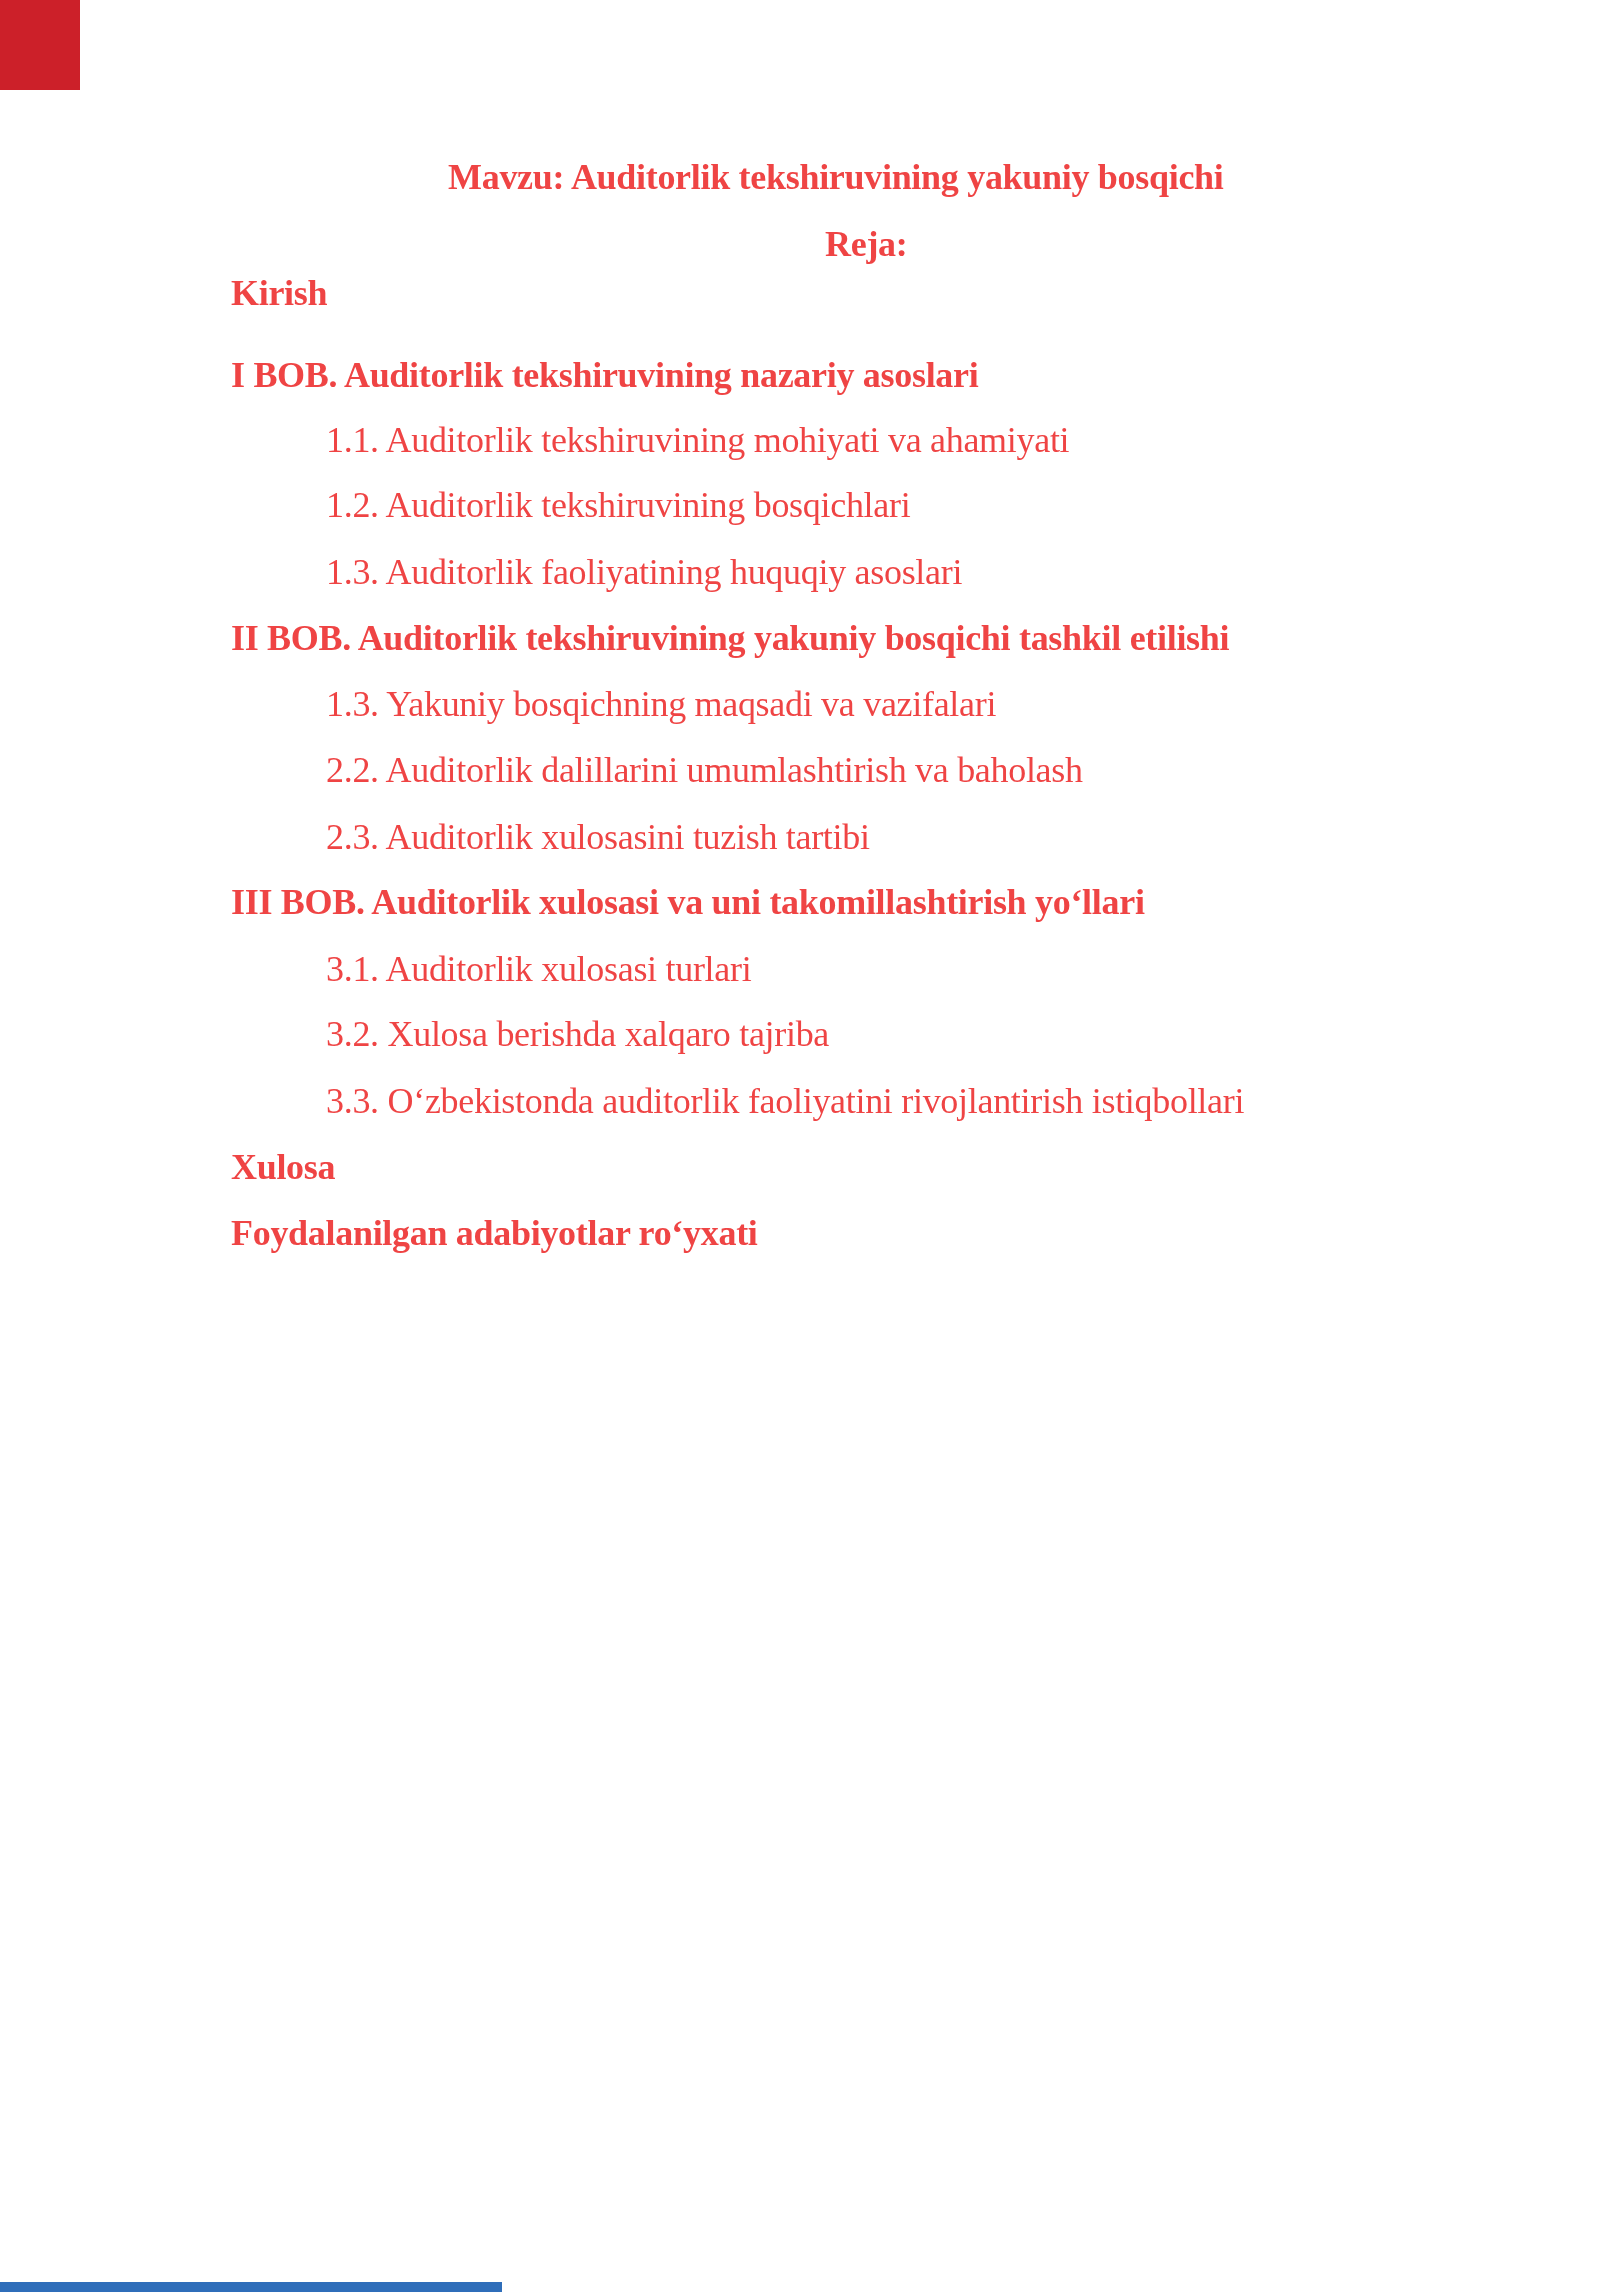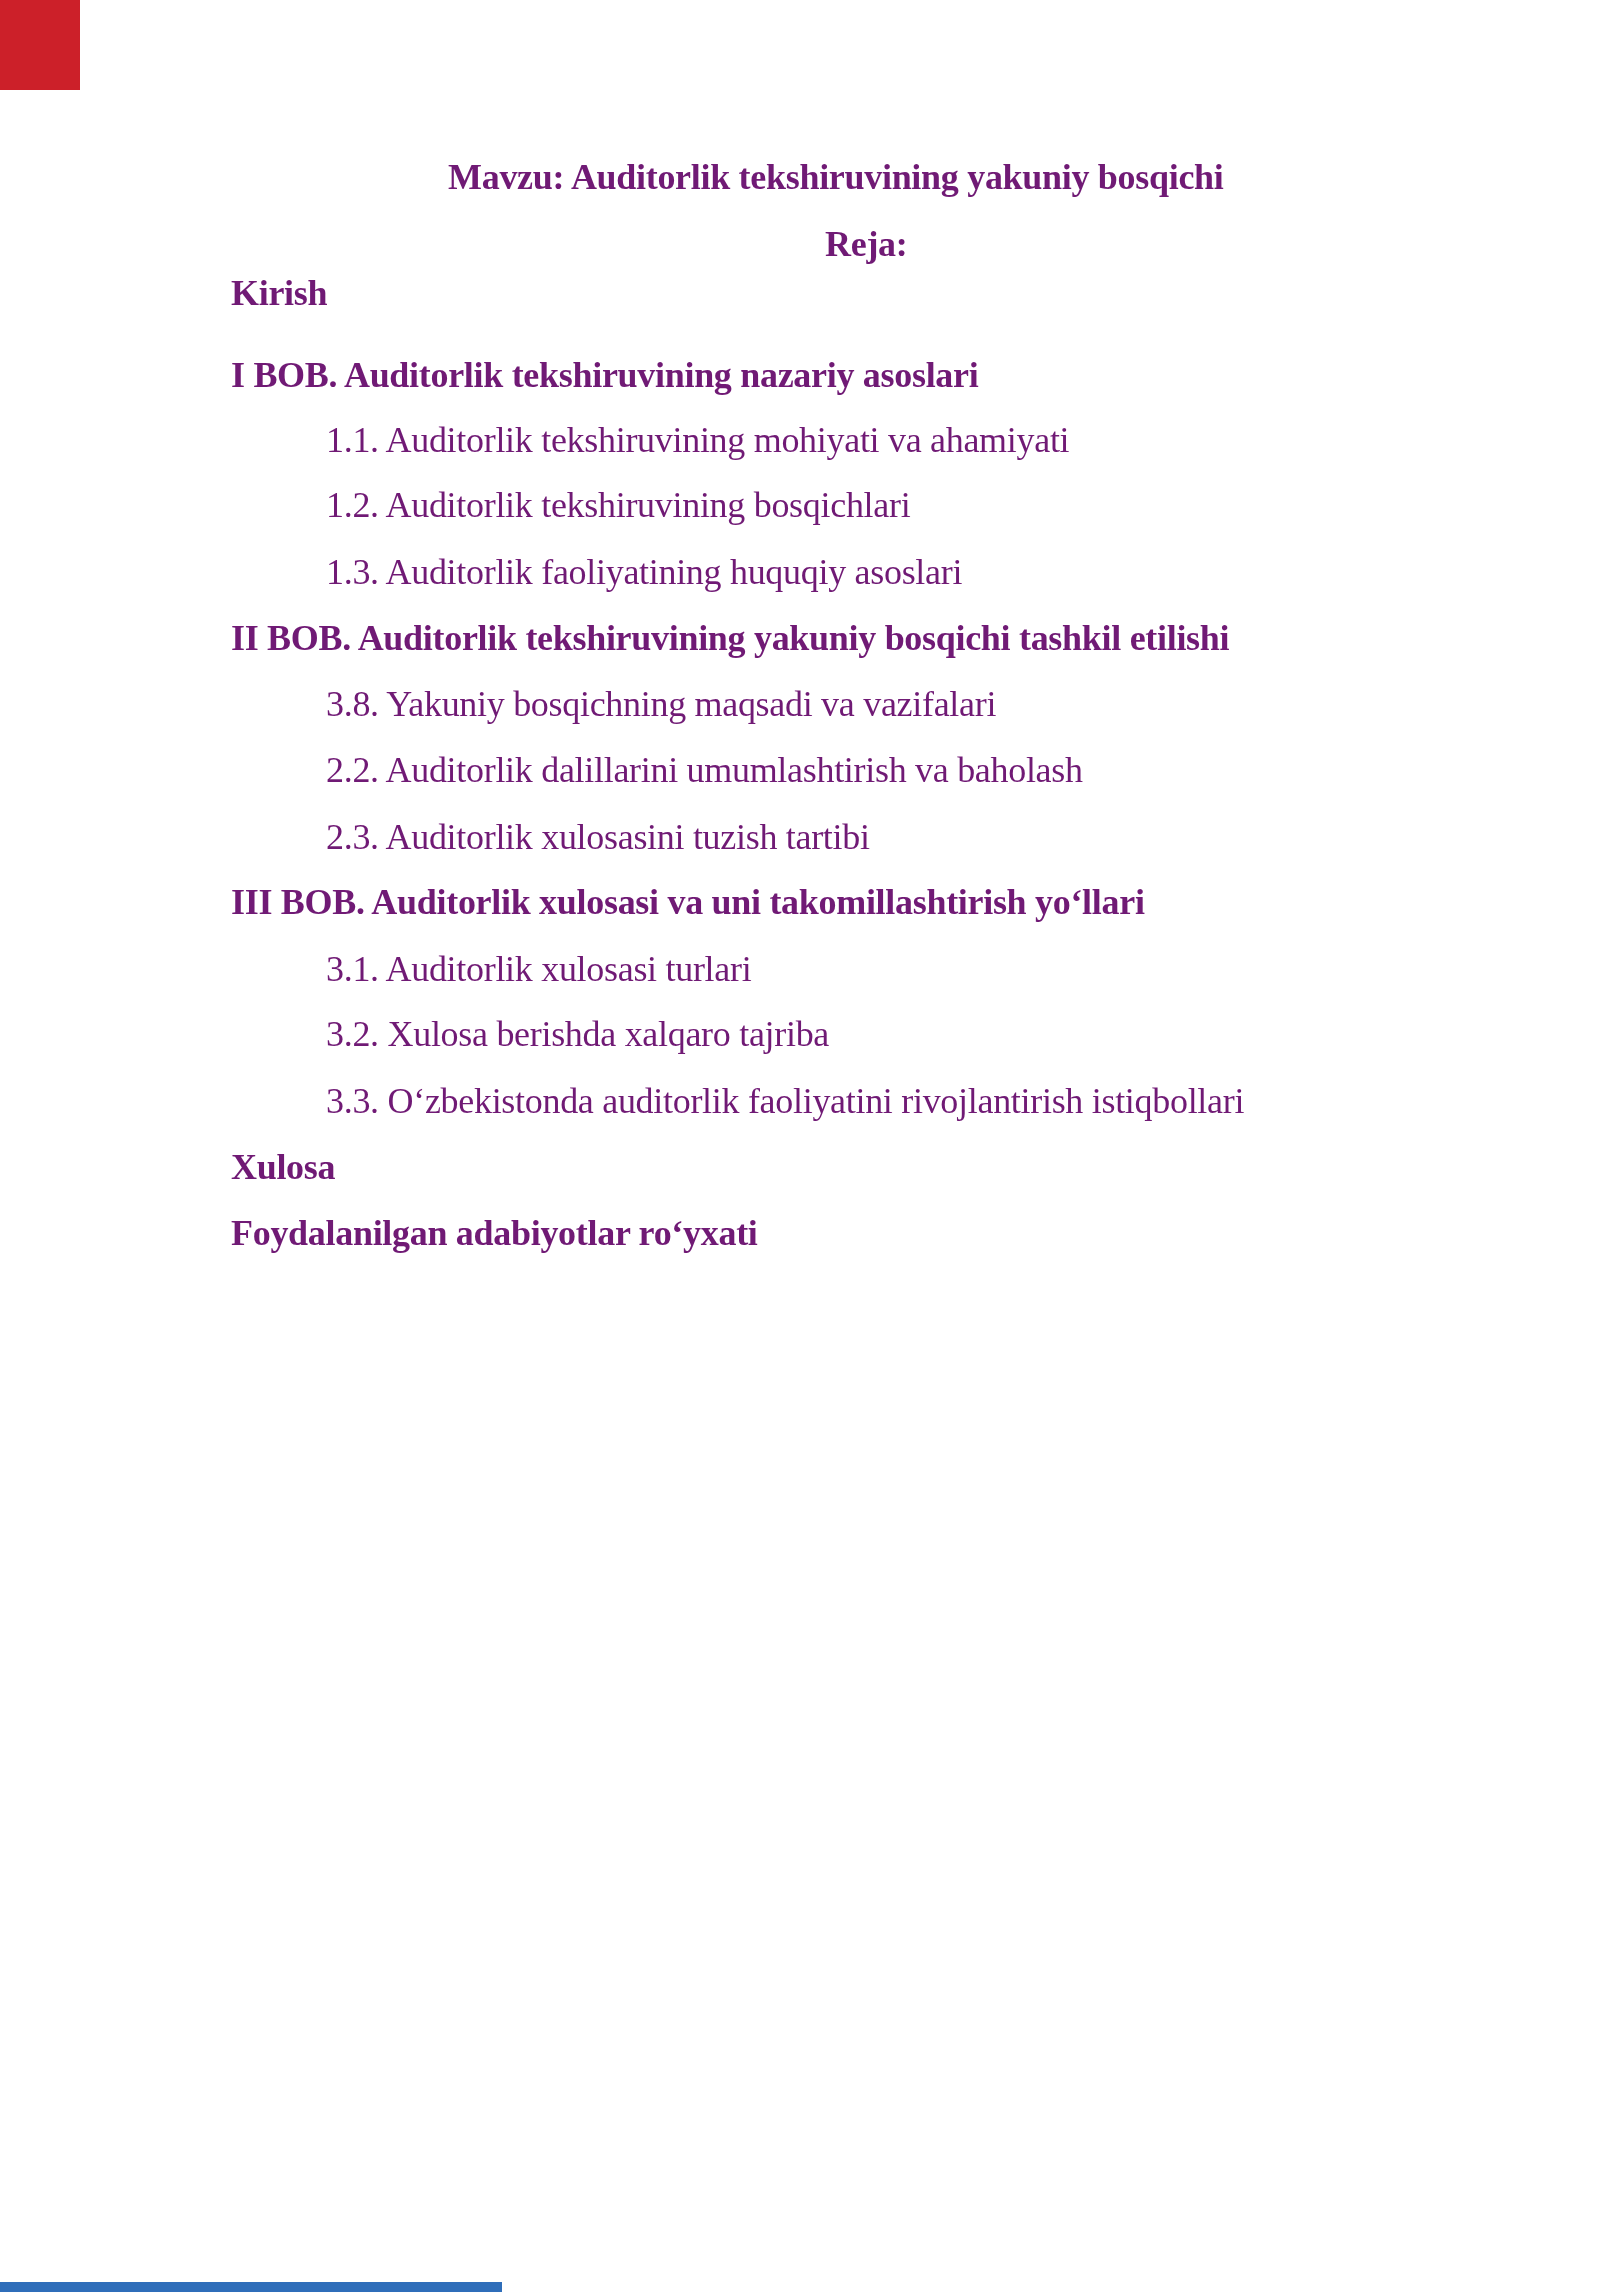--- a/index.html
+++ b/index.html
@@ -7,21 +7,21 @@
     padding: 0;
     background: #ffffff;
   }
   .page {
     position: relative;
     width: 1621px;
     height: 2293px;
     background: #ffffff;
     overflow: hidden;
     font-family: "Liberation Serif", "DejaVu Serif", serif;
-    color: #701a75;
+    color: #ef4444;
   }
   .line {
     position: absolute;
     white-space: nowrap;
     font-size: 36px;
     line-height: 1.25;
     letter-spacing: -0.3px;
     font-weight: 400;
   }
   .line.bold {
@@ -45,21 +45,21 @@
   <div class="corner-marker" style="background: rgb(204, 32, 41); width: 80px; height: 90px;"></div>
   <div class="bottom-bar" style="background: rgb(47, 110, 186); width: 502px; height: 10.8px;"></div>
 <div class="line bold" style="left: 448px; top: 155px;">Mavzu: Auditorlik tekshiruvining yakuniy bosqichi</div>
     <div class="line bold" style="left: 781px; top: 222px; margin-left: 44px;">Reja:</div>
     <div class="line bold" style="left: 231px; top: 271px;">Kirish</div>
     <div class="line bold" style="left: 231px; top: 353px;">I BOB. Auditorlik tekshiruvining nazariy asoslari</div>
     <div class="line" style="left: 326px; top: 418px;">1.1. Auditorlik tekshiruvining mohiyati va ahamiyati</div>
     <div class="line" style="left: 326px; top: 483px;">1.2. Auditorlik tekshiruvining bosqichlari</div>
     <div class="line" style="left: 326px; top: 550px;">1.3. Auditorlik faoliyatining huquqiy asoslari</div>
     <div class="line bold" style="left: 231px; top: 616px;">II BOB. Auditorlik tekshiruvining yakuniy bosqichi tashkil etilishi</div>
-    <div class="line" style="left: 326px; top: 682px;">3.8. Yakuniy bosqichning maqsadi va vazifalari</div>
+    <div class="line" style="left: 326px; top: 682px;">1.3. Yakuniy bosqichning maqsadi va vazifalari</div>
     <div class="line" style="left: 326px; top: 748px;">2.2. Auditorlik dalillarini umumlashtirish va baholash</div>
     <div class="line" style="left: 326px; top: 815px;">2.3. Auditorlik xulosasini tuzish tartibi</div>
     <div class="line bold" style="left: 231px; top: 880px;">III BOB. Auditorlik xulosasi va uni takomillashtirish yo‘llari</div>
     <div class="line" style="left: 326px; top: 947px;">3.1. Auditorlik xulosasi turlari</div>
     <div class="line" style="left: 326px; top: 1012px;">3.2. Xulosa berishda xalqaro tajriba</div>
     <div class="line" style="left: 326px; top: 1079px;">3.3. O‘zbekistonda auditorlik faoliyatini rivojlantirish istiqbollari</div>
     <div class="line bold" style="left: 231px; top: 1145px;">Xulosa</div>
     <div class="line bold" style="left: 231px; top: 1211px;">Foydalanilgan adabiyotlar ro‘yxati</div>
   </div>
 

